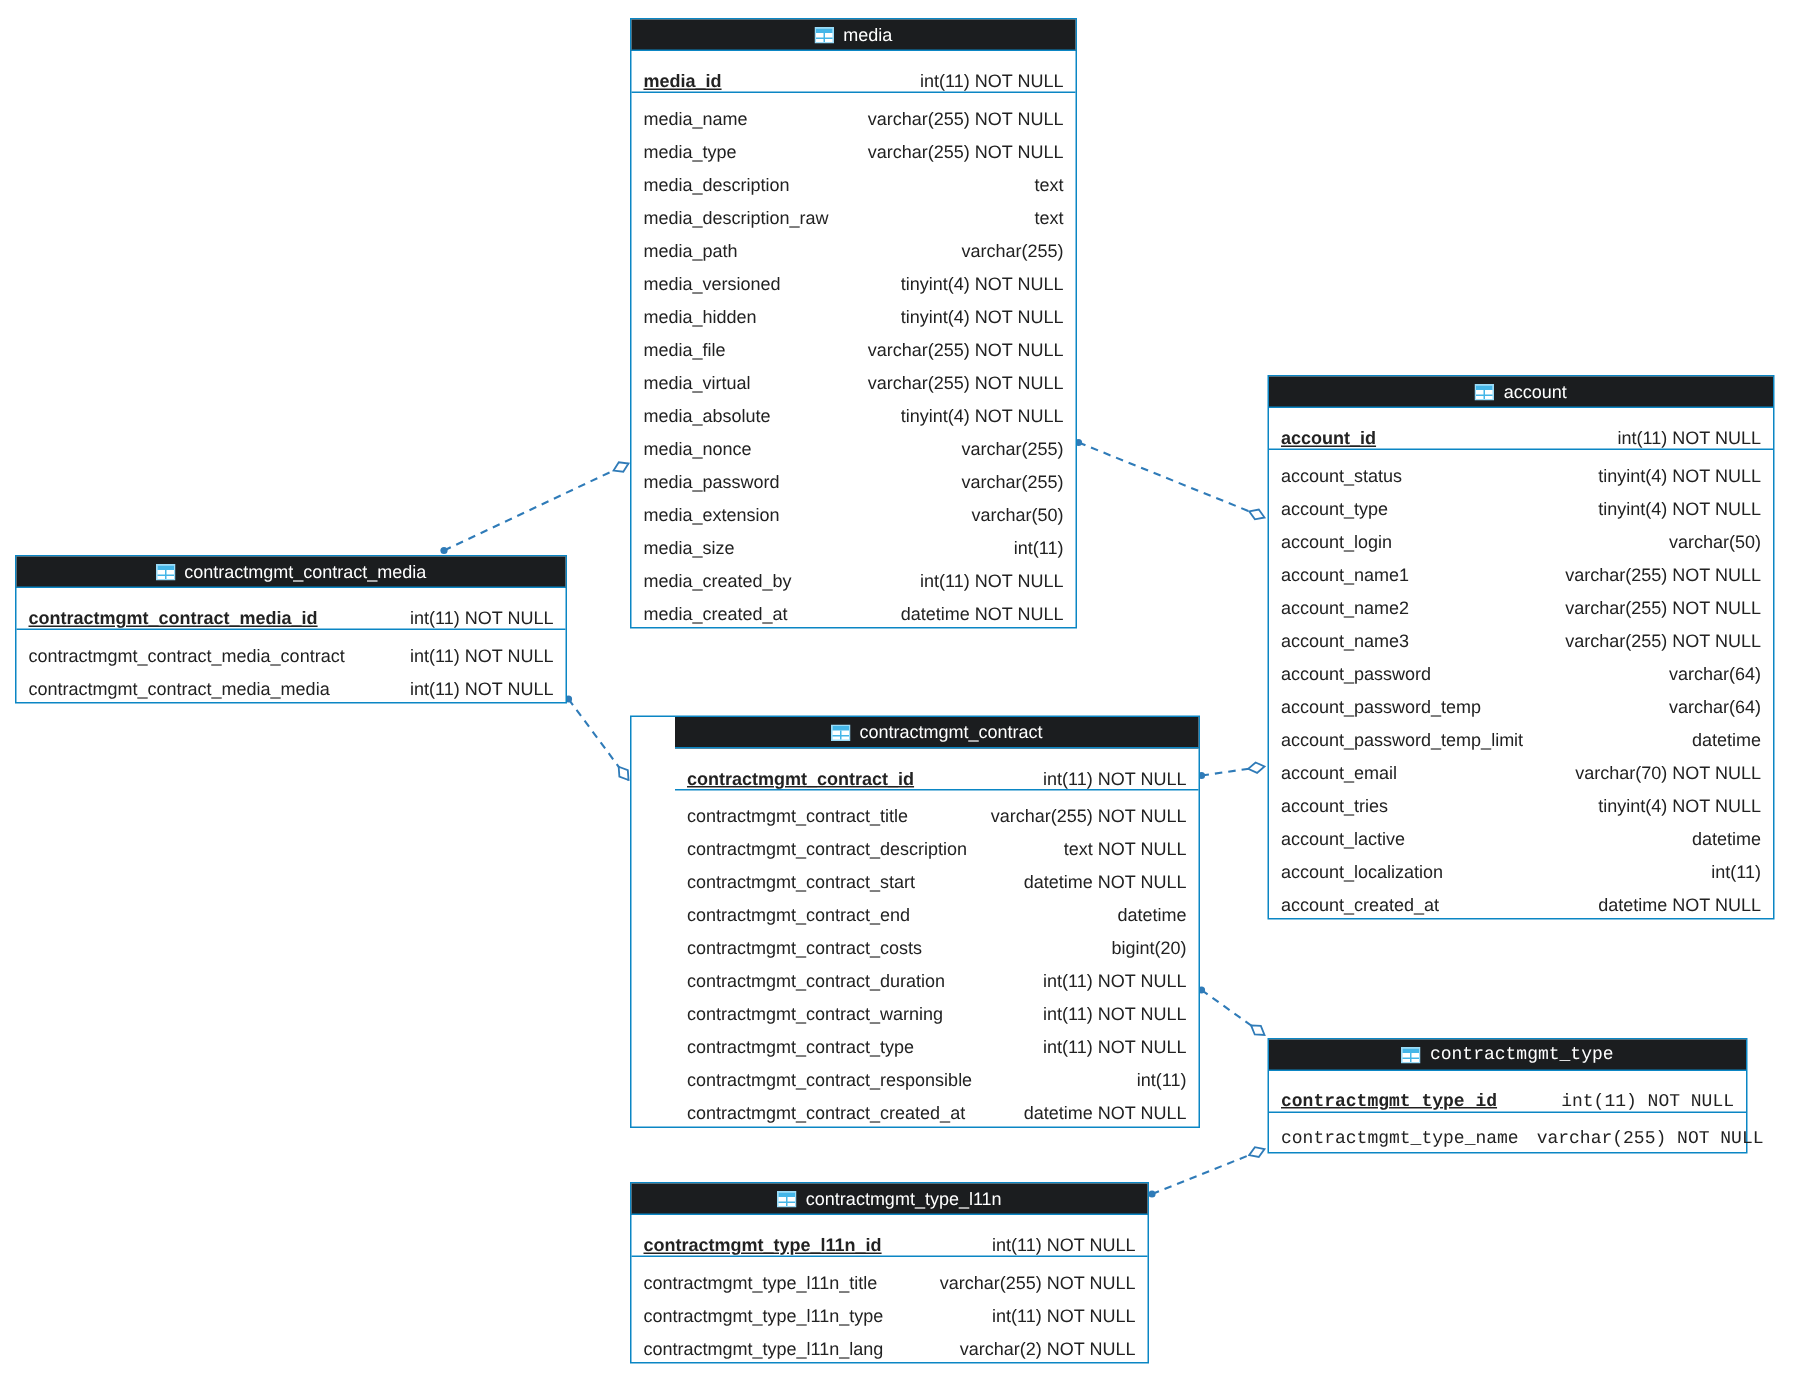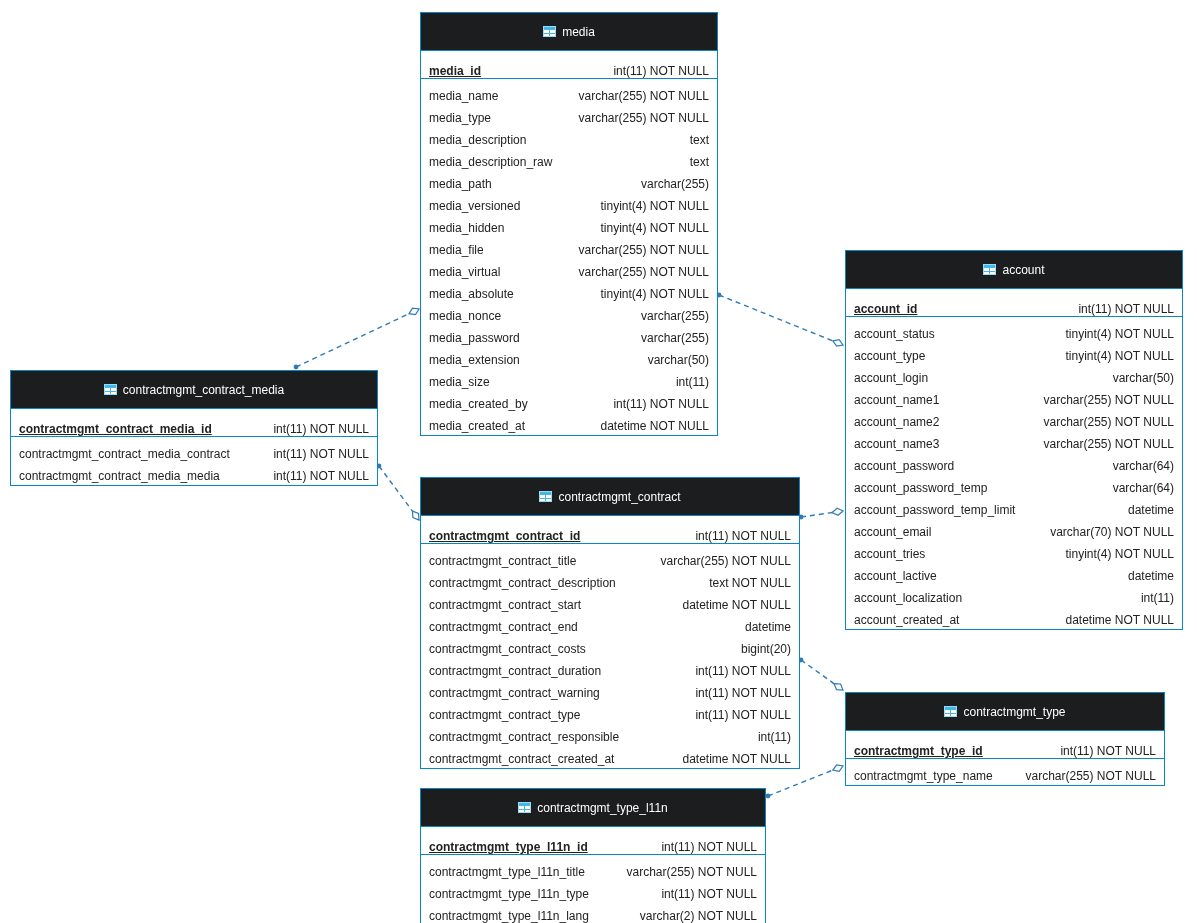--- a/index.html
+++ b/index.html
@@ -21,21 +21,21 @@
 
   .table {
     position: absolute;
     z-index: 2;
     background: #ffffff;
     border: 1.5px solid var(--table-border, #0b86c4);
     font-size: 12px;
     color: var(--row-text, #222);
   }
   .thead {
-    height: 38px;
+    height: 21px;
     background: var(--header-bg, #1b1d1f);
     border-bottom: 1px solid var(--table-border, #0b86c4);
     color: var(--header-text, #fff);
     display: flex;
     align-items: center;
     justify-content: center;
     gap: 6px;
     white-space: nowrap;
   }
   .ticon { display: inline-flex; align-items: center; }
@@ -255,21 +255,21 @@
           <div class="row">
             <span class="name">contractmgmt_contract_media_contract</span>
             <span class="type">int(11) NOT NULL</span>
           </div>
           <div class="row">
             <span class="name">contractmgmt_contract_media_media</span>
             <span class="type">int(11) NOT NULL</span>
           </div>
         </div>
       </div>
-      <div class="table" style="left: 420px; top: 477px; width: 380px;">
+      <div class="table" style="left: 420px; top: 477px; width: 380px; padding-left: 29px;">
         <div class="thead">
           <span class="ticon">
             <svg width="13" height="11" viewBox="0 0 13 11">
               <rect x="0.5" y="0.5" width="12" height="10" fill="#ffffff" stroke="#9adcf8"></rect>
               <rect x="1" y="1" width="11" height="3" fill="#45b6e8"></rect>
               <line x1="1" y1="7.5" x2="12" y2="7.5" stroke="#45b6e8" stroke-width="1"></line>
               <line x1="6.5" y1="4" x2="6.5" y2="10" stroke="#45b6e8" stroke-width="1"></line>
             </svg>
           </span>
           <span class="ttitle">contractmgmt_contract</span>
@@ -314,21 +314,21 @@
           <div class="row">
             <span class="name">contractmgmt_contract_responsible</span>
             <span class="type">int(11)</span>
           </div>
           <div class="row">
             <span class="name">contractmgmt_contract_created_at</span>
             <span class="type">datetime NOT NULL</span>
           </div>
         </div>
       </div>
-      <div class="table" style="left: 845px; top: 692px; width: 320px;">
+      <div class="table" style="left: 845px; top: 692px; width: 320px; font-family: Liberation Mono, monospace;">
         <div class="thead">
           <span class="ticon">
             <svg width="13" height="11" viewBox="0 0 13 11">
               <rect x="0.5" y="0.5" width="12" height="10" fill="#ffffff" stroke="#9adcf8"></rect>
               <rect x="1" y="1" width="11" height="3" fill="#45b6e8"></rect>
               <line x1="1" y1="7.5" x2="12" y2="7.5" stroke="#45b6e8" stroke-width="1"></line>
               <line x1="6.5" y1="4" x2="6.5" y2="10" stroke="#45b6e8" stroke-width="1"></line>
             </svg>
           </span>
           <span class="ttitle">contractmgmt_type</span>

